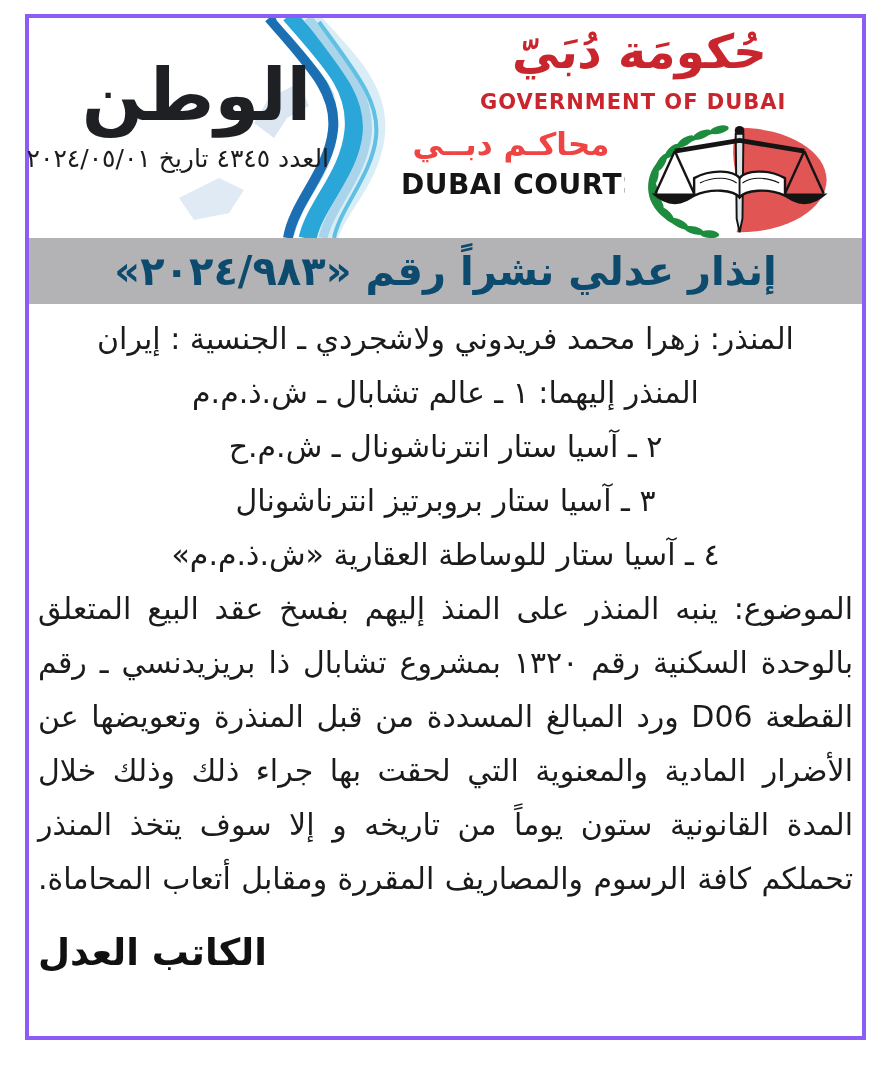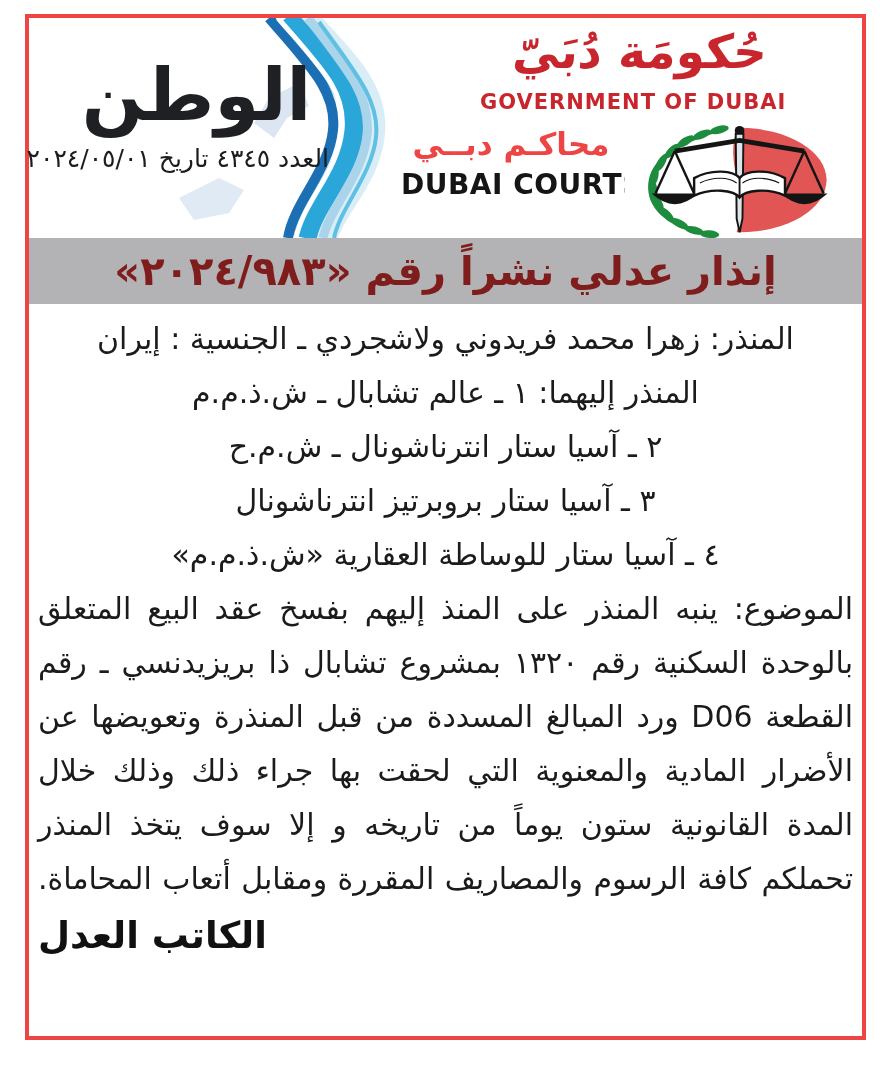--- a/index.html
+++ b/index.html
@@ -2,21 +2,21 @@
 <html lang="ar"><head>
 <meta charset="utf-8">
 <style>
   html,body{margin:0;padding:0;background:#ffffff;}
   .page{
     position:relative;width:886px;height:1080px;background:#ffffff;
     font-family:"DejaVu Sans", sans-serif;overflow:hidden;
   }
   .frame{
     position:absolute;left:25px;top:14px;width:833px;height:1018px;
-    border:4px solid #ef4444;background:#fff;box-sizing:content-box;
+    border:4px solid #8b5cf6;background:#fff;box-sizing:content-box;
   }
   
   .hdr{position:absolute;left:0;top:0;width:833px;height:220px;}
   .wave{position:absolute;left:205px;top:0;width:190px;height:220px;z-index:1;}
   .map-mark{position:absolute;z-index:0;}
   .paper-name{
     position:absolute;left:35px;top:38px;width:265px;z-index:2;
     text-align:center;font-size:72px;font-weight:bold;color:#1f2023;
     direction:rtl;line-height:1.1;letter-spacing:-2px;
   }
@@ -44,31 +44,31 @@
     text-align:center;font-size:28px;font-weight:bold;color:#151515;
     letter-spacing:0.5px;white-space:nowrap;
   }
   .emblem{position:absolute;left:592px;top:106px;width:212px;height:116px;}
   
   .titlebar{
     position:absolute;left:0;top:220px;width:833px;height:66px;
     background:#b3b3b5;display:flex;align-items:center;justify-content:center;
   }
   .titlebar .t{
-    direction:rtl;font-size:40px;font-weight:800;color:#7f1d1d;white-space:nowrap;
+    direction:rtl;font-size:40px;font-weight:800;color:#0c4a6e;white-space:nowrap;
   }
   
   .bodytxt{
     position:absolute;left:9px;top:294px;width:815px;direction:rtl;color:#1b1b1b;
   }
   .bline{font-size:30px;line-height:54px;}
   .right{text-align:center;}
   .just{text-align:justify;text-align-last:justify;}
   .sig{
-    margin-top:8px;text-align:left;font-size:37px;font-weight:800;color:#111;
+    margin-top:25px;text-align:left;font-size:37px;font-weight:800;color:#111;
     direction:rtl;
   }
 </style>
 </head>
 <body>
 
 <div class="page">
   <div class="frame">
 
     <div class="hdr">

